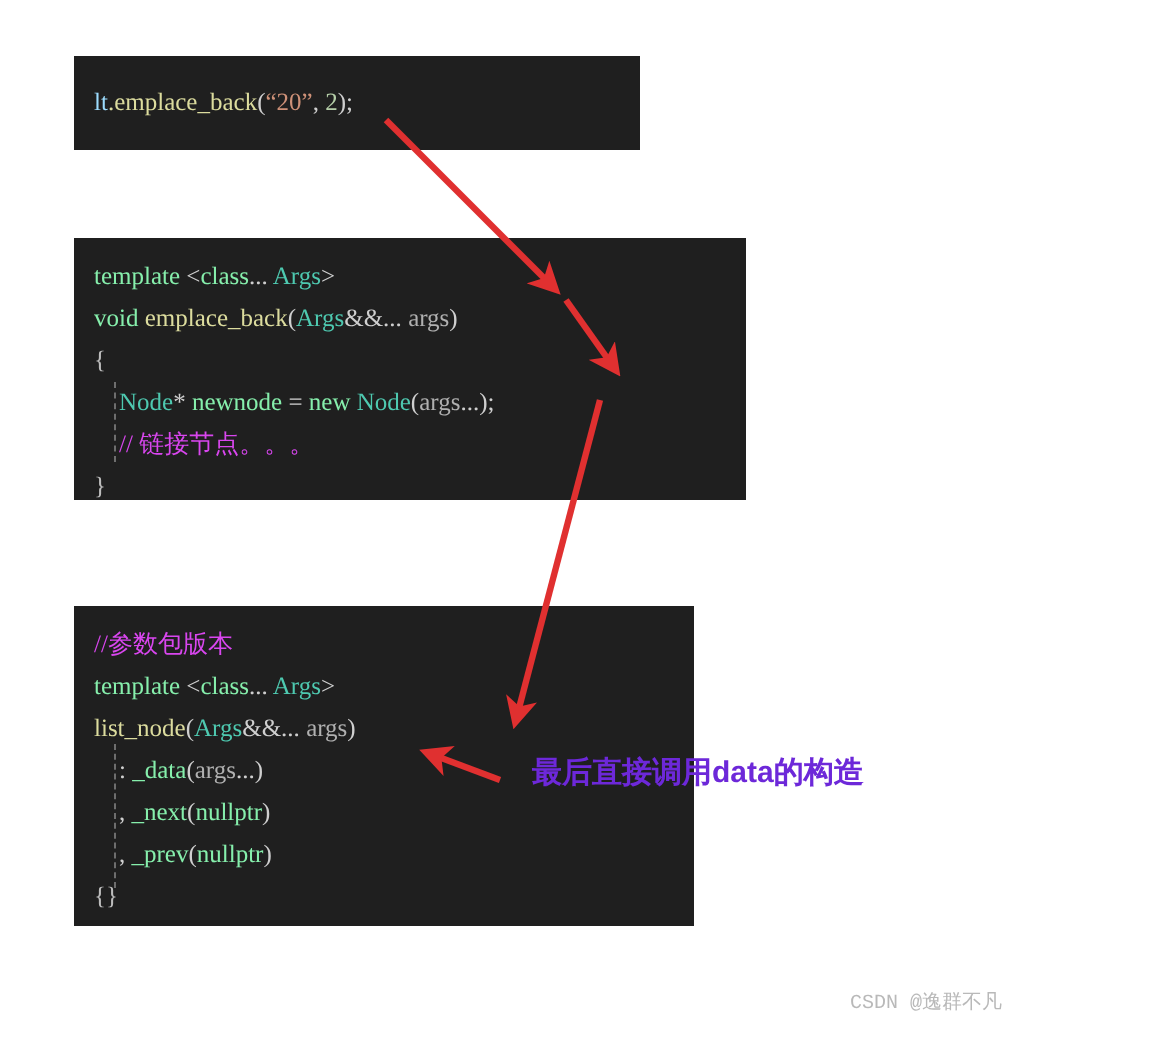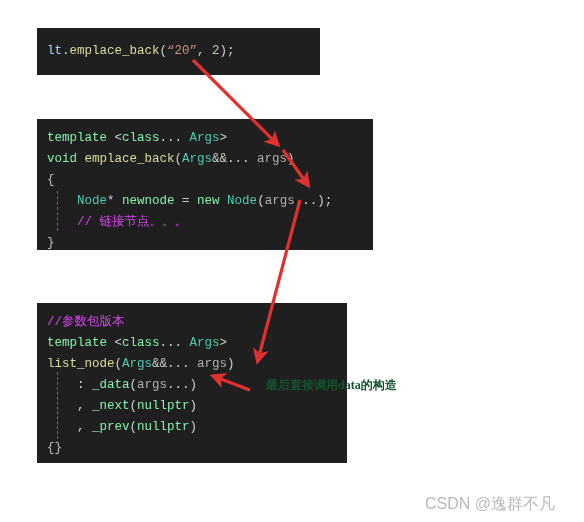--- a/index.html
+++ b/index.html
@@ -19,21 +19,21 @@
     position: absolute;
     left: 0; top: 0;
     width: 584px;
     height: 522px;
   }
 
   
   .code-block {
     position: absolute;
     background: #1f1f1f;
-    font-family: Liberation Mono, monospace;
+    font-family: Liberation Serif, serif;
     font-size: 12.5px;
     line-height: 21px;
     color: #d8d8d8;
     white-space: pre;
     box-sizing: border-box;
   }
 
   #block-1 { left: 37px; top: 28px;  width: 283px; height: 47px;  padding: 13px 0 0 10px; }
   #block-2 { left: 37px; top: 119px; width: 336px; height: 131px; padding: 9px 0 0 10px; }
   #block-3 { left: 37px; top: 303px; width: 310px; height: 160px; padding: 9px 12px 0 10px; }
@@ -70,35 +70,35 @@
     left: 0; top: 0;
     width: 584px; height: 522px;
     pointer-events: none;
   }
 
   
   #annotation {
     position: absolute;
     left: 266px;
     top: 377px;
-    color: #14532d;
-    font-family: Liberation Serif, serif;
-    font-size: 12px;
+    color: #6d28d9;
+    font-family: Liberation Sans, sans-serif;
+    font-size: 15px;
     font-weight: bold;
     white-space: nowrap;
   }
 
   
   #watermark {
     position: absolute;
     left: 425px;
     top: 494px;
     color: #b9b9b9;
-    font-family: Liberation Sans, sans-serif;
-    font-size: 16px;
+    font-family: Liberation Mono, monospace;
+    font-size: 10px;
     white-space: nowrap;
   }
 </style>
 </head>
 <body>
 
 <div class="canvas">
 
   <div class="code-block" id="block-1"><div class="code-line"><span class="t-var">lt</span><span class="t-fn">.emplace_back</span><span class="t-punct">(</span><span class="t-str">“20”</span><span class="t-punct">, </span><span class="t-num">2</span><span class="t-punct">);</span></div></div>
 

